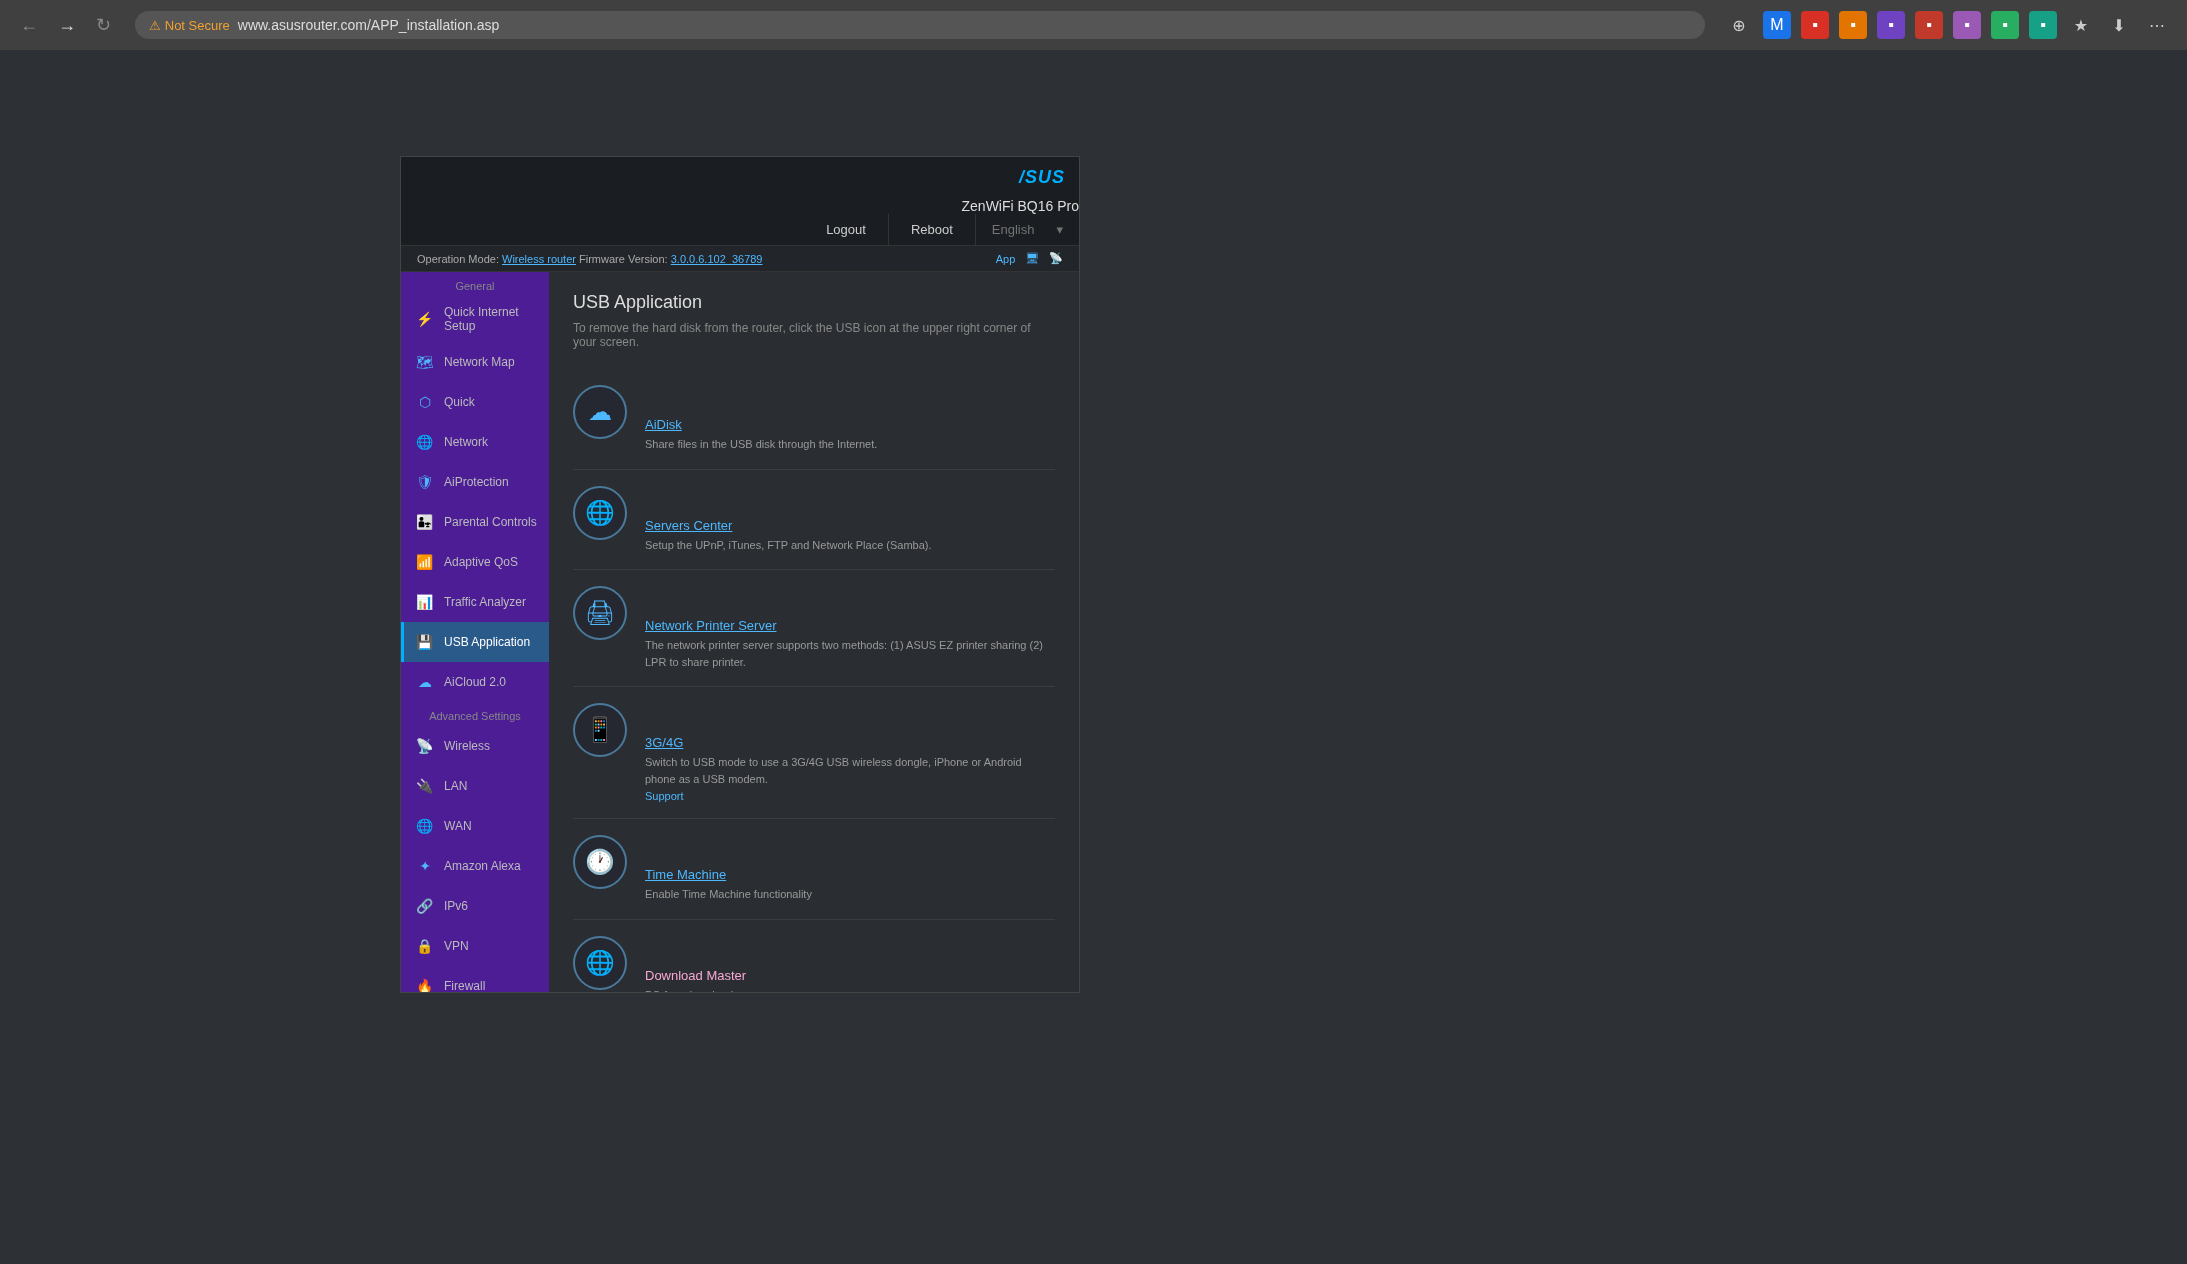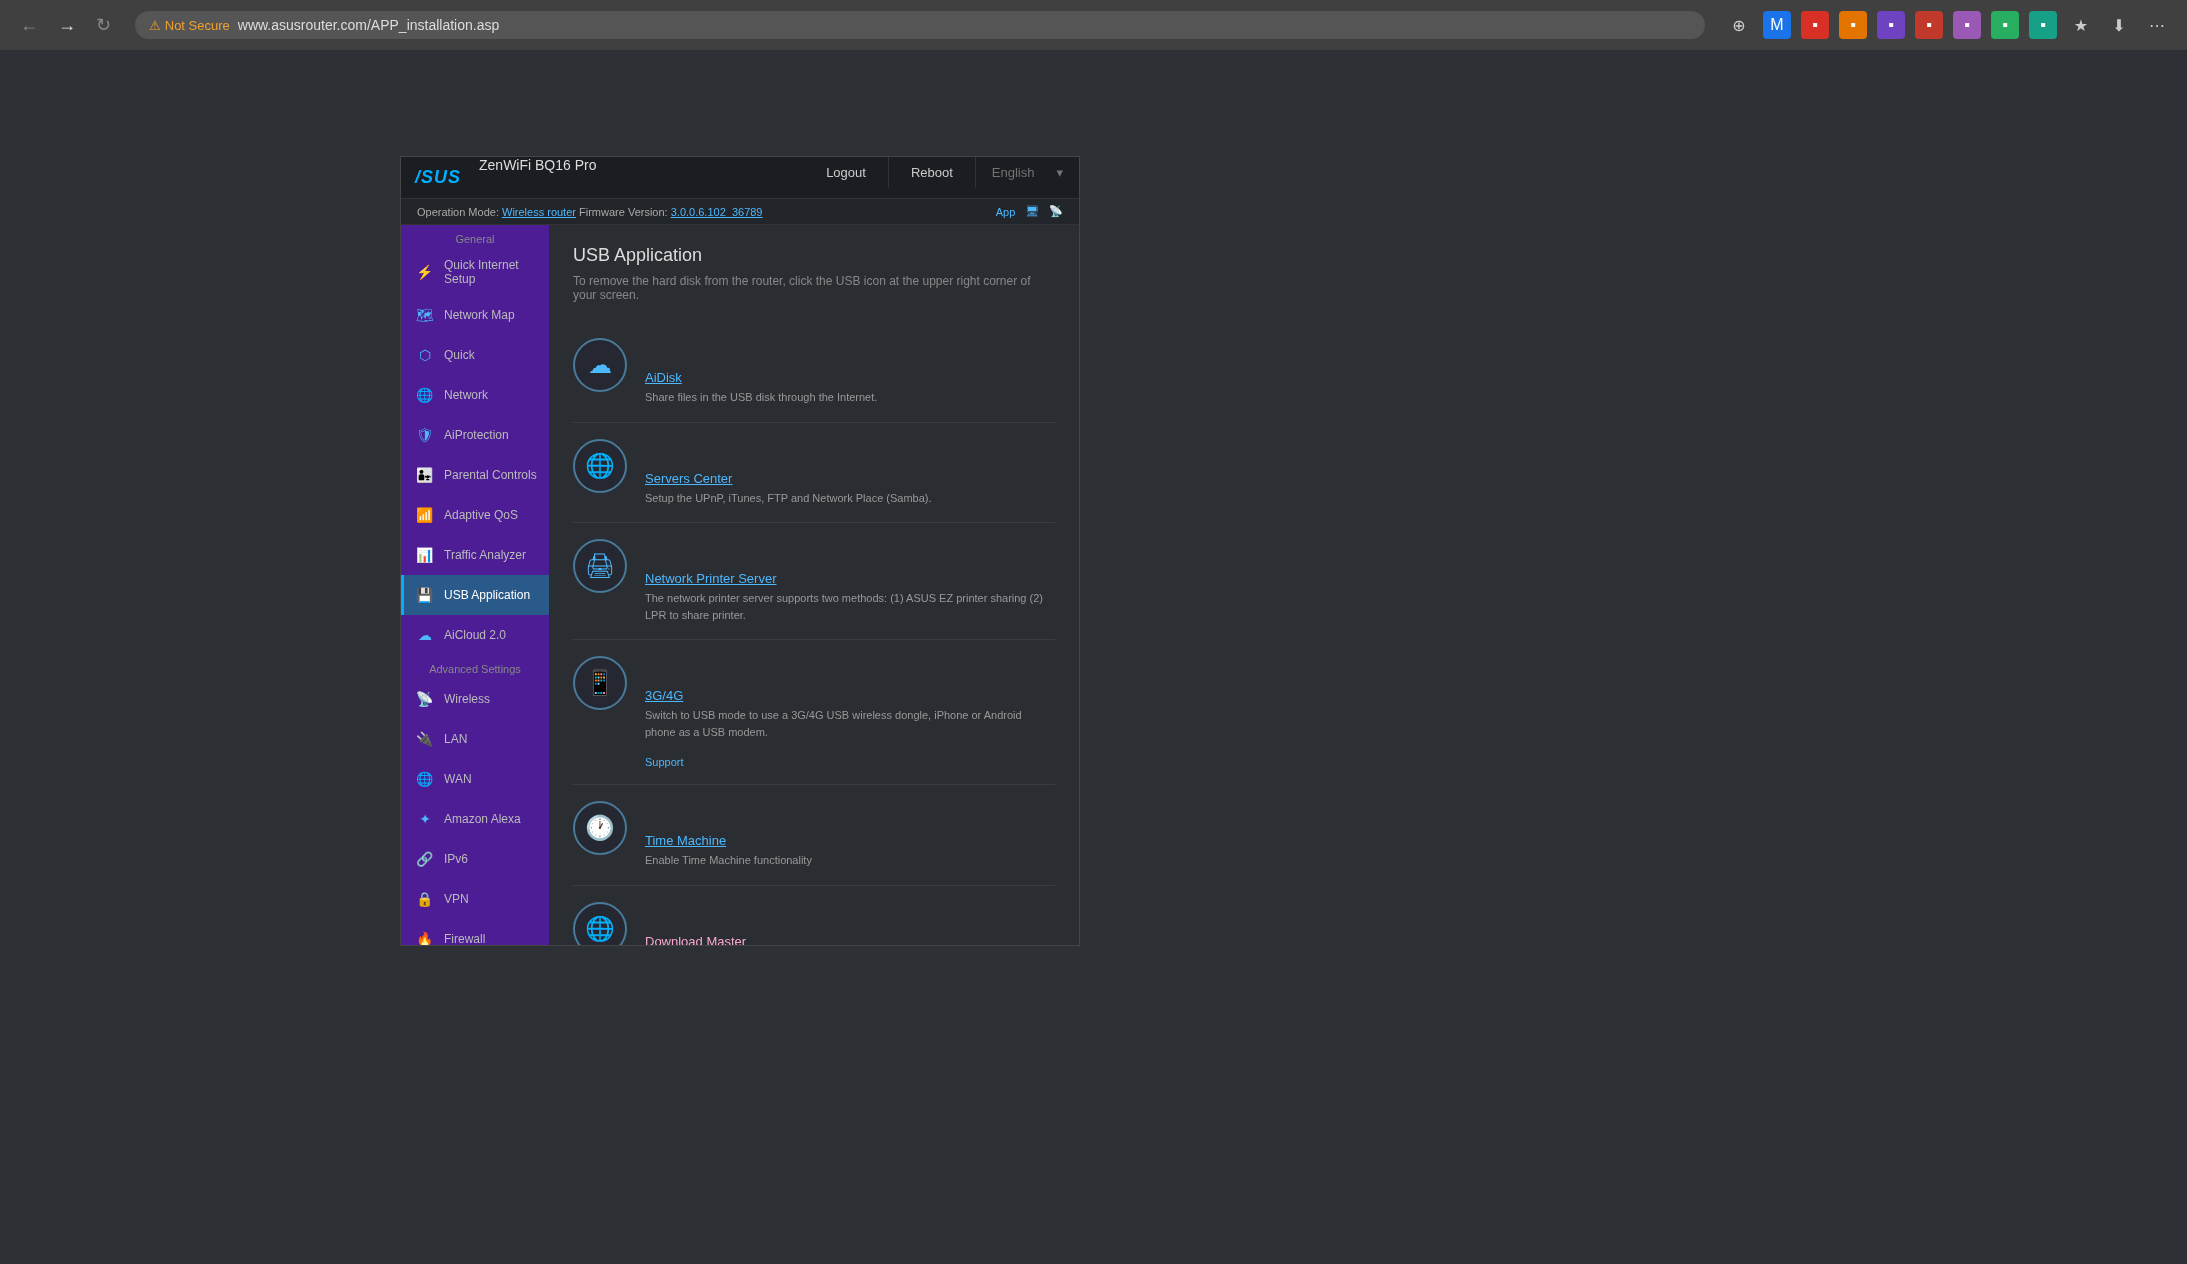--- a/index.html
+++ b/index.html
@@ -142,23 +142,24 @@
       left: 400px;
       width: 680px;
       background: #1a1d21;
       border: 1px solid #444;
     }
 
     
     .router-header {
       background: #1a1d21;
       display: flex;
-      align-items: flex-start;
+      align-items: flex-end;
       padding: 0;
       border-bottom: 1px solid #333;
+      flex-direction: column;
     }
     .asus-logo {
       background: #1a1d21;
       padding: 10px 14px;
       color: #00b0ff;
       font-size: 18px;
       font-weight: bold;
       font-style: italic;
       letter-spacing: 1px;
     }
@@ -330,21 +331,21 @@
     .usb-app-desc {
       color: #999;
       font-size: 11px;
       line-height: 1.5;
     }
     .usb-app-link {
       color: #4db8ff;
       cursor: pointer;
       font-size: 11px;
       display: block;
-      margin-top: 16px;
+      margin-top: 3px;
     }
   </style>
 </head>
 <body>
 
 <div class="browser-chrome">
   <div class="browser-toolbar">
     <span class="nav-btn">←</span>
     <span class="nav-btn active">→</span>
     <span class="nav-btn">↻</span>

